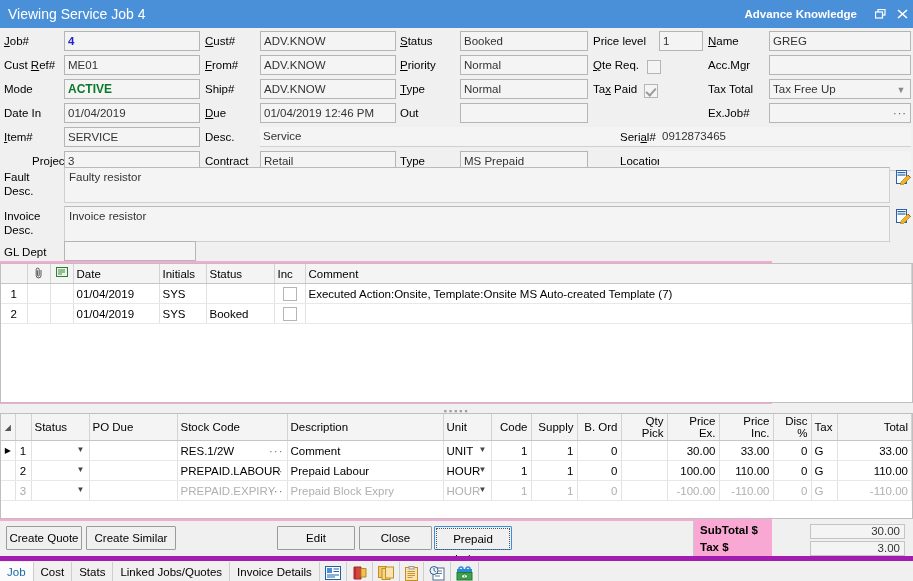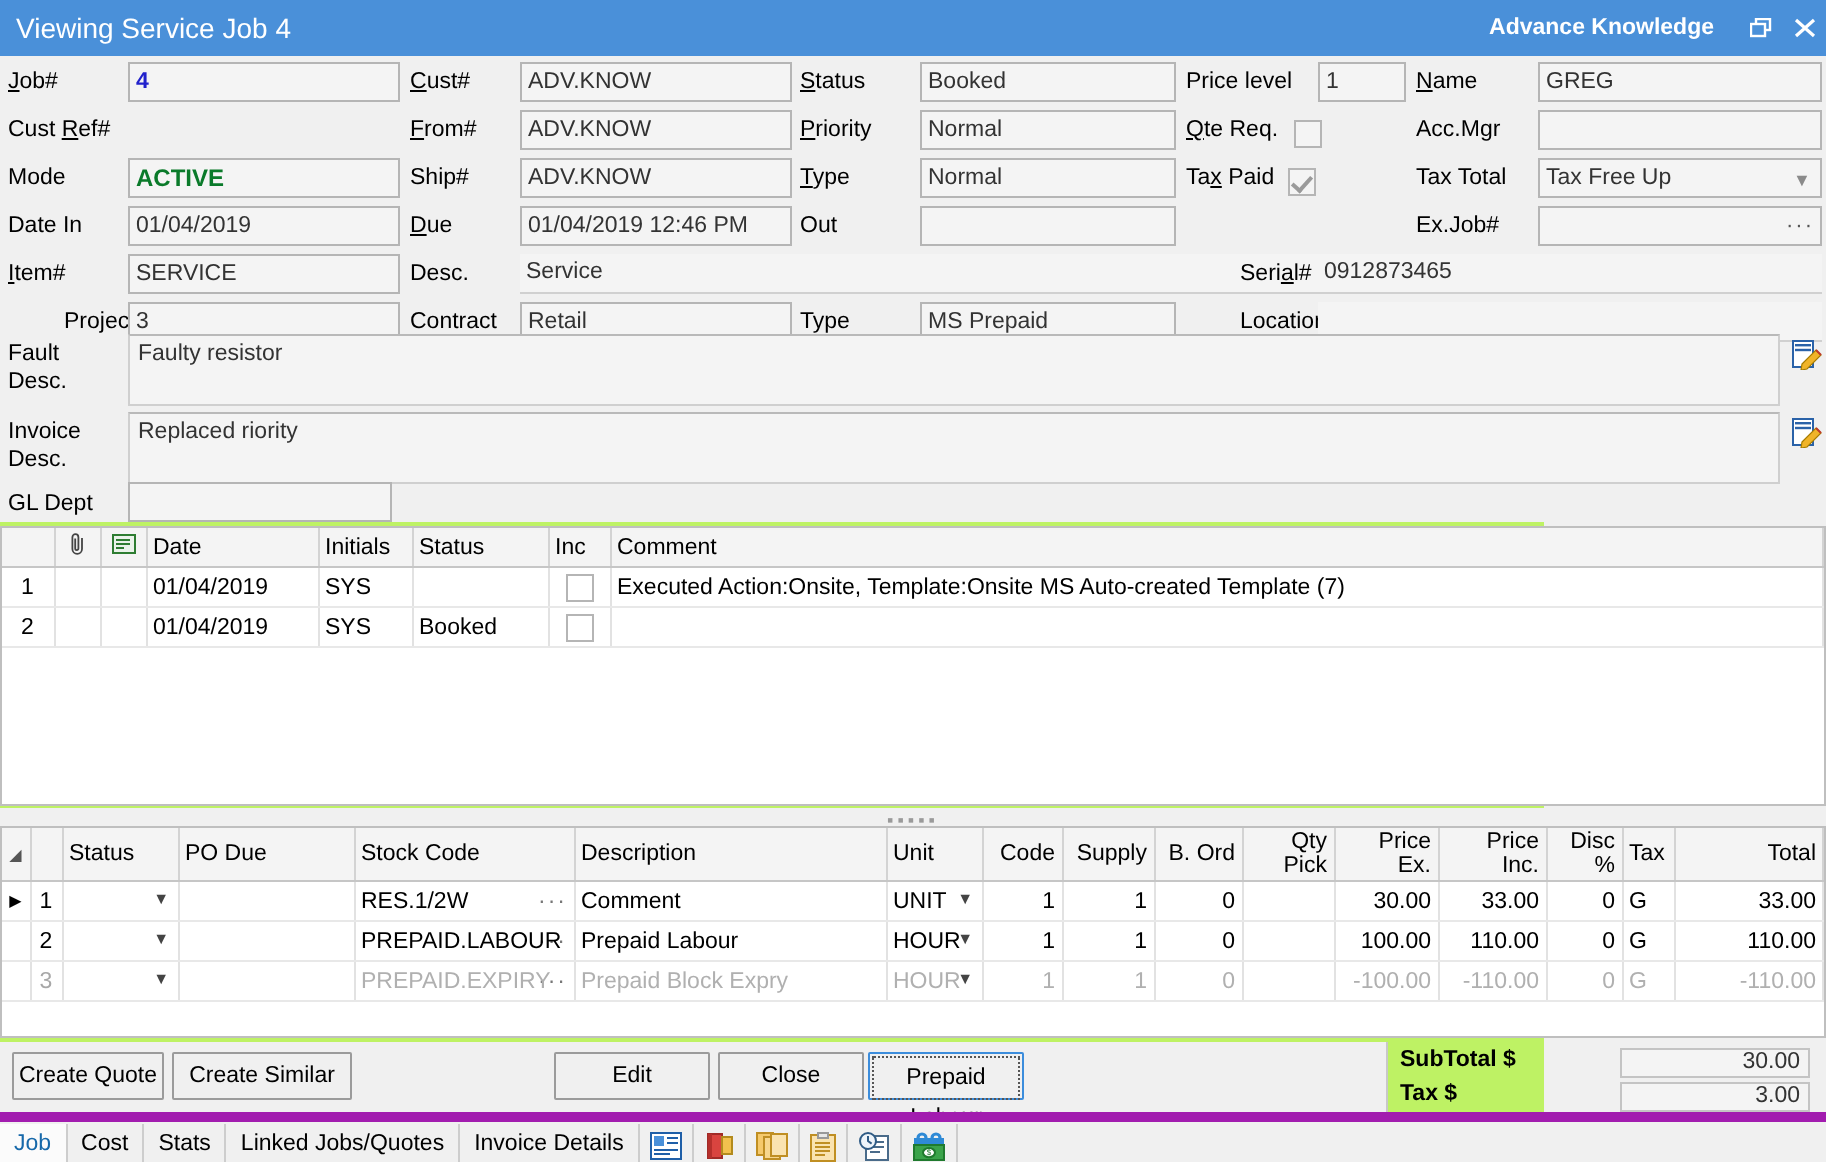--- a/index.html
+++ b/index.html
@@ -2,21 +2,21 @@
 <html><head>
 <meta charset="utf-8">
 <style>
   html,body{margin:0;padding:0;}
   body{
     width:913px;height:581px;overflow:hidden;
     font-family:"Liberation Sans",sans-serif;
     font-size:11.5px;color:#000;background:#f0f0f0;
     -webkit-font-smoothing:none;
   }
-  #app{position:relative;width:772px;height:581px;background:#bef264;}
+  #app{position:relative;width:772px;height:581px;background:#f9a8d4;}
 
   
   .titlebar{
     position:absolute;left:0;top:0;width:913px;height:28px;
     background:#4a90d9;color:#fff;display:flex;align-items:center;
   }
   .titlebar .tb-title{font-size:14px;padding-left:8px;flex:0 0 auto;}
   .titlebar .tb-spacer{flex:1 1 auto;}
   .titlebar .tb-app{font-size:11.5px;font-weight:bold;padding-right:12px;}
   .tb-btn{width:22px;text-align:center;font-size:12px;cursor:default;}
@@ -143,20 +143,21 @@
   <div class="form">
 
     <div class="lbl" style="left:4px;top:7px;"><u>J</u>ob#</div>
     <div class="lbl" style="left:4px;top:31px;">Cust <u>R</u>ef#</div>
     <div class="lbl" style="left:4px;top:55px;">Mode</div>
     <div class="lbl" style="left:4px;top:79px;">Date In</div>
     <div class="lbl" style="left:4px;top:103px;"><u>I</u>tem#</div>
     <div class="lbl" style="left:4px;top:127px;padding-left:28px;">Project#</div>
 
     <div class="fld bluebold" style="left:64px;top:3px;width:136px;">4</div>
+    <div class="fld" style="left:64px;top:27px;width:136px;">ME01</div>
     <div class="fld greenbold" style="left:64px;top:51px;width:136px;">ACTIVE</div>
     <div class="fld" style="left:64px;top:75px;width:136px;">01/04/2019</div>
     <div class="fld" style="left:64px;top:99px;width:136px;">SERVICE</div>
     <div class="fld" style="left:64px;top:123px;width:136px;">3</div>
 
     <div class="lbl" style="left:205px;top:7px;"><u>C</u>ust#</div>
     <div class="lbl" style="left:205px;top:31px;"><u>F</u>rom#</div>
     <div class="lbl" style="left:205px;top:55px;">Ship#</div>
     <div class="lbl" style="left:205px;top:79px;"><u>D</u>ue</div>
     <div class="lbl" style="left:205px;top:103px;">Desc.</div>
@@ -217,21 +218,21 @@
           <rect x="0.5" y="1.5" width="10" height="13" fill="#fff" stroke="#2a62a8"></rect>
           <rect x="1.5" y="3" width="8" height="1.2" fill="#2a62a8"></rect>
           <rect x="1.5" y="5.4" width="8" height="1.2" fill="#2a62a8"></rect>
           <path d="M5 13 L12 6 L14.5 8.5 L7.5 15.5 L4.5 16 Z" fill="#f0b429" stroke="#a67c00" stroke-width="0.6"></path>
           <path d="M12 6 L14.5 8.5" stroke="#c0392b" stroke-width="1"></path>
         </svg>
     </div>
 
     <div class="lbl" style="left:4px;top:182px;">Invoice</div>
     <div class="lbl" style="left:4px;top:196px;">Desc.</div>
-    <div class="memo" style="left:64px;top:178px;width:826px;height:36px;">Replaced riority</div>
+    <div class="memo" style="left:64px;top:178px;width:826px;height:36px;">Invoice resistor</div>
     <div class="editicon" style="left:896px;top:180px;">
       <svg width="15" height="16" viewBox="0 0 15 16">
           <rect x="0.5" y="1.5" width="10" height="13" fill="#fff" stroke="#2a62a8"></rect>
           <rect x="1.5" y="3" width="8" height="1.2" fill="#2a62a8"></rect>
           <rect x="1.5" y="5.4" width="8" height="1.2" fill="#2a62a8"></rect>
           <path d="M5 13 L12 6 L14.5 8.5 L7.5 15.5 L4.5 16 Z" fill="#f0b429" stroke="#a67c00" stroke-width="0.6"></path>
           <path d="M12 6 L14.5 8.5" stroke="#c0392b" stroke-width="1"></path>
         </svg>
     </div>
 

